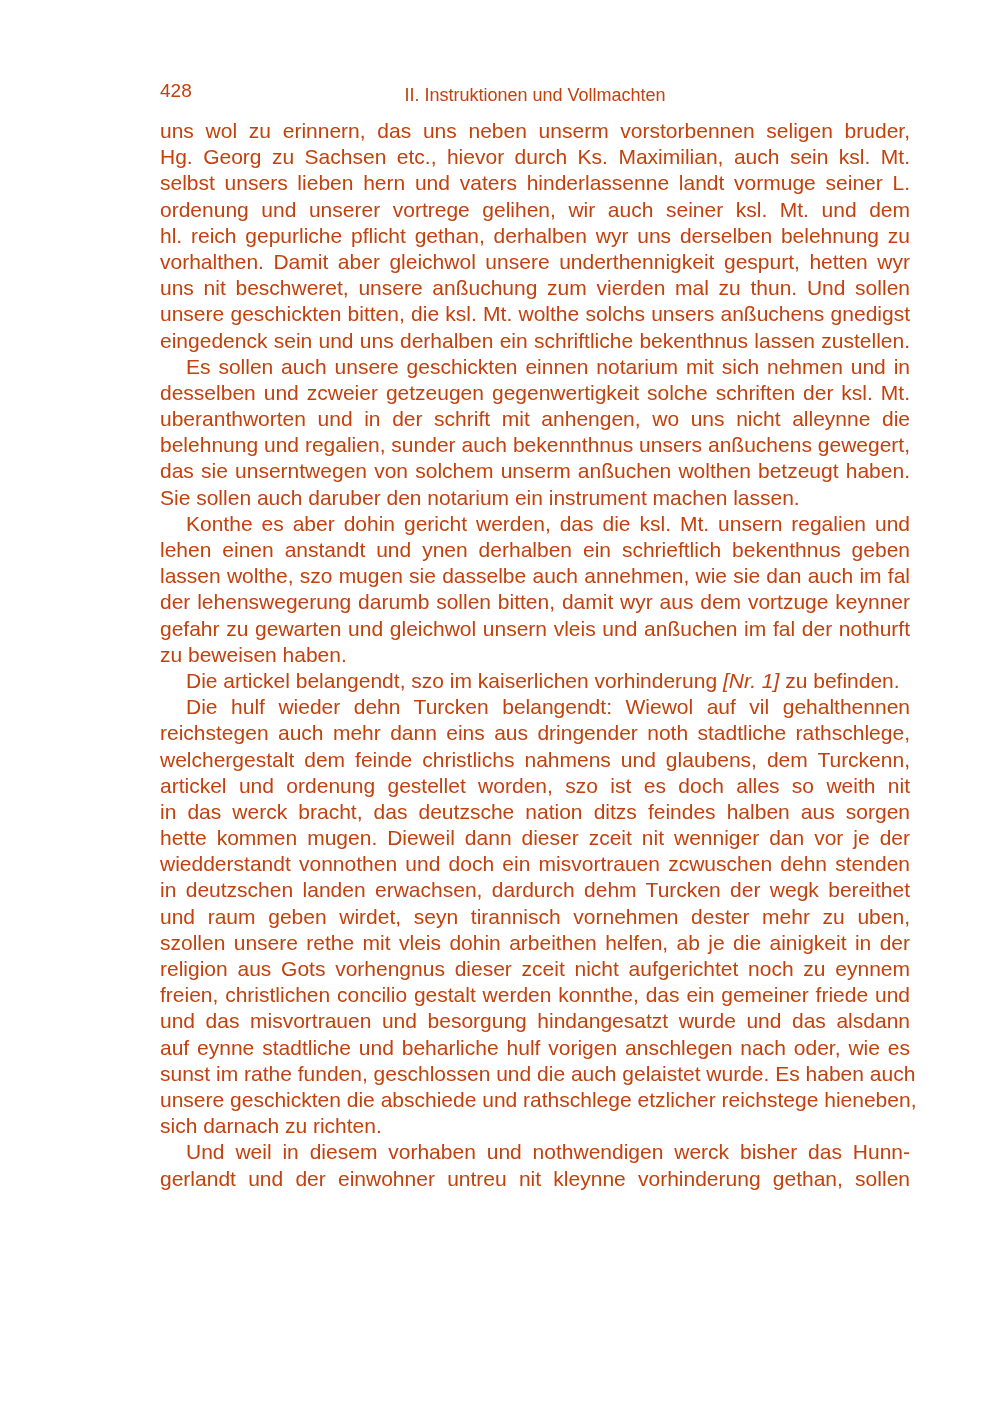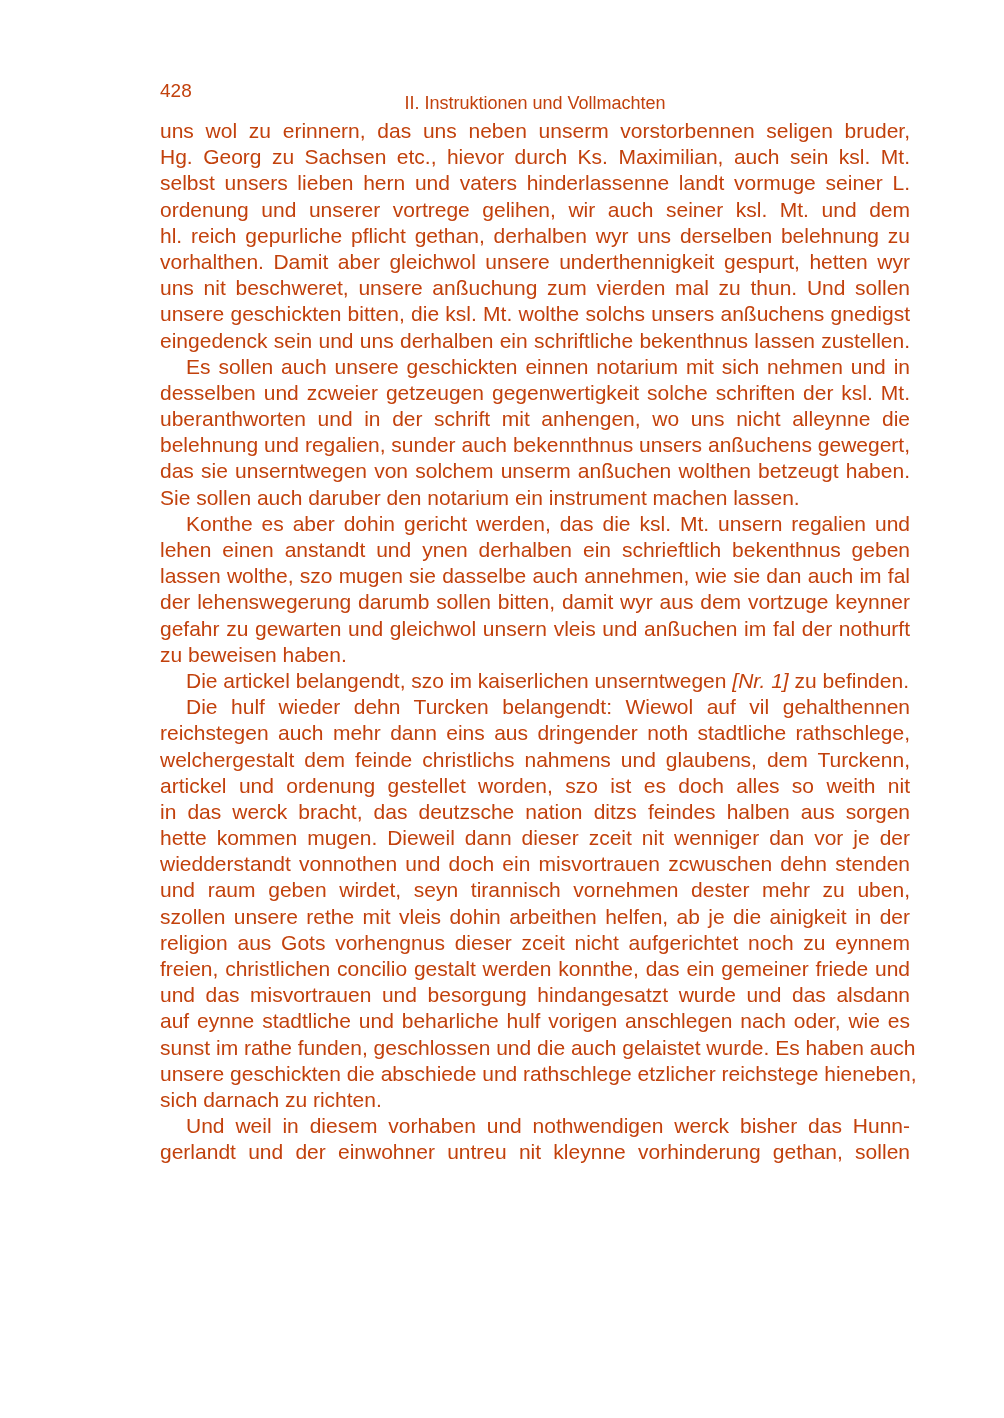--- a/index.html
+++ b/index.html
@@ -6,21 +6,21 @@
     body { width: 1004px; height: 1418px; position: relative; overflow: hidden; }
     .page {
       position: absolute; left: 160px; top: 78px; width: 750px;
       font-family: Liberation Sans, sans-serif;
       color: #c2410c;
     }
     .running-head {
       position: relative; height: 26px; font-size: 19px; line-height: 26px;
     }
     .page-number { position: absolute; left: 0; top: 0; }
-    .running-title { position: absolute; left: 0; right: 0; top: 12px; text-align: center; font-size: 18px; }
+    .running-title { position: absolute; left: 0; right: 0; top: 4px; text-align: center; font-size: 18px; }
     .body { margin-top: 14px; font-size: 21px; line-height: 26.2px; }
     .line {
       display: block; white-space: nowrap; text-align: justify; text-align-last: justify;
       height: 26.2px; overflow: visible;
     }
     .line.last { text-align-last: left; }
     .line.indent { padding-left: 26px; }
     .ital { font-style: italic; }
   </style>
 </head>
@@ -58,31 +58,32 @@
     <div>
       <span class="line indent">Konthe es aber dohin gericht werden, das die ksl. Mt. unsern regalien und</span>
       <span class="line">lehen einen anstandt und ynen derhalben ein schrieftlich bekenthnus geben</span>
       <span class="line">lassen wolthe, szo mugen sie dasselbe auch annehmen, wie sie dan auch im fal</span>
       <span class="line">der lehenswegerung darumb sollen bitten, damit wyr aus dem vortzuge keynner</span>
       <span class="line">gefahr zu gewarten und gleichwol unsern vleis und anßuchen im fal der nothurft</span>
       <span class="line last">zu beweisen haben.</span>
     </div>
 
     <div>
-      <span class="line indent last" style="white-space:pre;"><span>Die artickel belangendt, szo im kaiserlichen unserntwegen </span><span class="ital">[Nr. 1]</span><span> zu befinden.</span></span>
+      <span class="line indent last" style="white-space:pre;"><span>Die artickel belangendt, szo im kaiserlichen vorhinderung </span><span class="ital">[Nr. 1]</span><span> zu befinden.</span></span>
     </div>
 
     <div>
       <span class="line indent">Die hulf wieder dehn Turcken belangendt: Wiewol auf vil gehalthennen</span>
       <span class="line">reichstegen auch mehr dann eins aus dringender noth stadtliche rathschlege,</span>
       <span class="line">welchergestalt dem feinde christlichs nahmens und glaubens, dem Turckenn,</span>
       <span class="line">artickel und ordenung gestellet worden, szo ist es doch alles so weith nit</span>
       <span class="line">in das werck bracht, das deutzsche nation ditzs feindes halben aus sorgen</span>
       <span class="line">hette kommen mugen. Dieweil dann dieser zceit nit wenniger dan vor je der</span>
       <span class="line">wiedderstandt vonnothen und doch ein misvortrauen zcwuschen dehn stenden</span>
+      <span class="line">in deutzschen landen erwachsen, dardurch dehm Turcken der wegk bereithet</span>
       <span class="line">und raum geben wirdet, seyn tirannisch vornehmen dester mehr zu uben,</span>
       <span class="line">szollen unsere rethe mit vleis dohin arbeithen helfen, ab je die ainigkeit in der</span>
       <span class="line">religion aus Gots vorhengnus dieser zceit nicht aufgerichtet noch zu eynnem</span>
       <span class="line">freien, christlichen concilio gestalt werden konnthe, das ein gemeiner friede und</span>
       <span class="line">und das misvortrauen und besorgung hindangesatzt wurde und das alsdann</span>
       <span class="line">auf eynne stadtliche und beharliche hulf vorigen anschlegen nach oder, wie es</span>
       <span class="line">sunst im rathe funden, geschlossen und die auch gelaistet wurde. Es haben auch</span>
       <span class="line">unsere geschickten die abschiede und rathschlege etzlicher reichstege hieneben,</span>
       <span class="line last">sich darnach zu richten.</span>
     </div>

